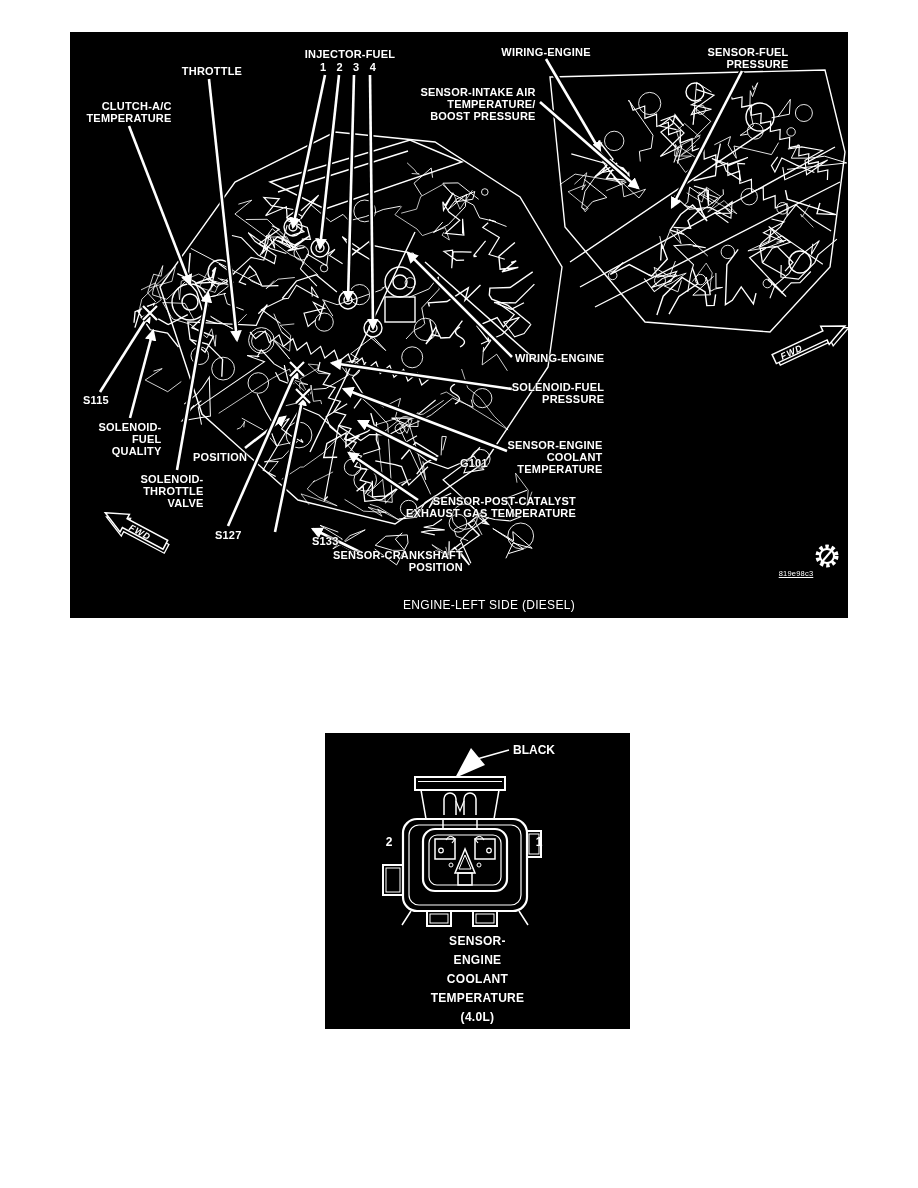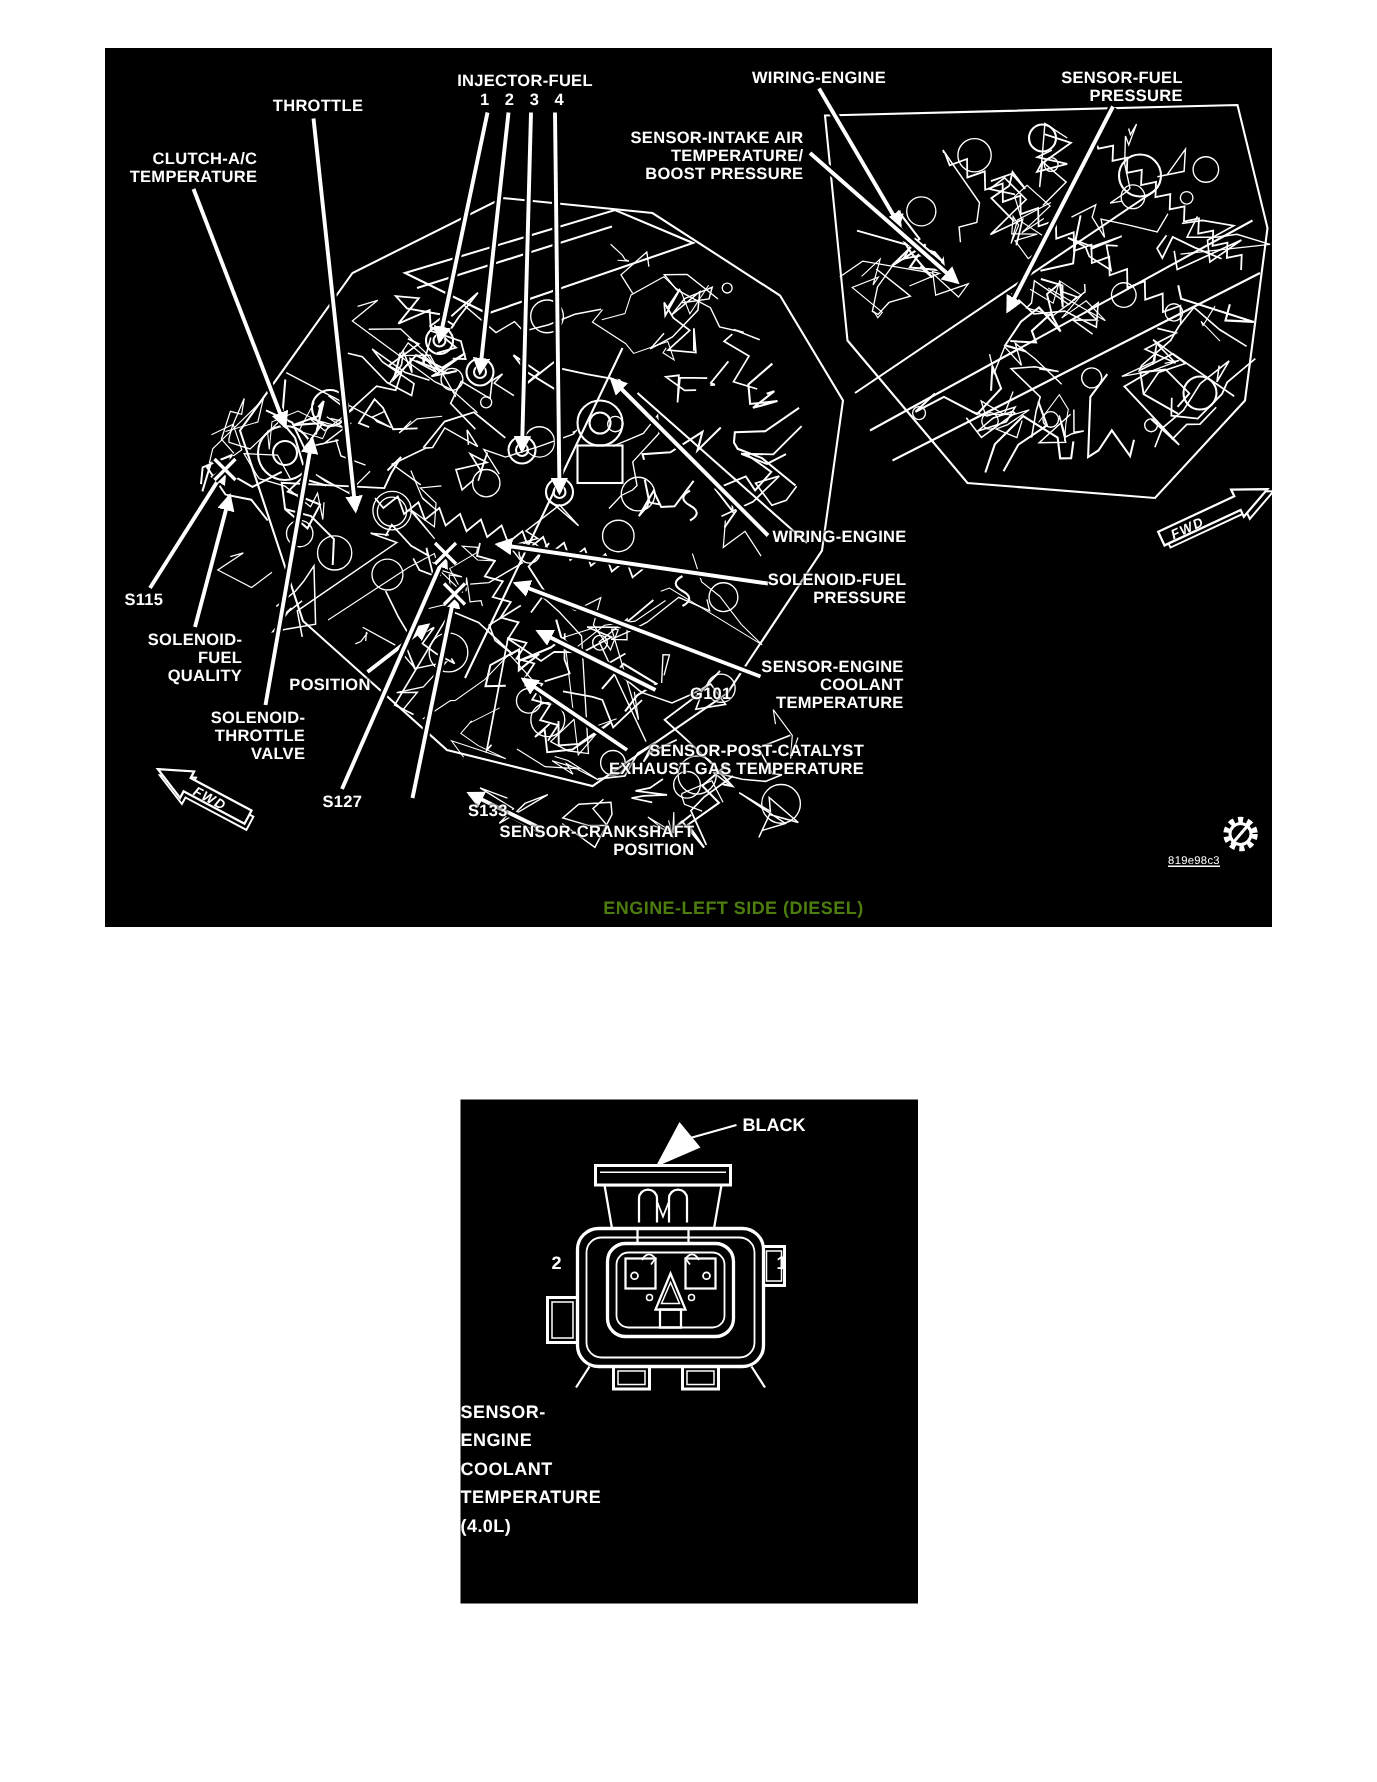--- a/index.html
+++ b/index.html
@@ -2,39 +2,39 @@
 <html><head>
 <meta charset="utf-8">
 <style>
   html,body{margin:0;padding:0;}
   body{
     width:918px;height:1188px;position:relative;background:#ffffff;
     font-family:"Liberation Sans",sans-serif;overflow:hidden;
   }
   .panel{position:absolute;background:#000;}
   .panel-engine{left:70px;top:32px;width:778px;height:586px;}
-  .panel-connector{left:307px;top:733px;width:305px;height:336px;}
+  .panel-connector{left:325px;top:733px;width:305px;height:296px;}
   .art{position:absolute;left:0;top:0;}
   .lbl{
     position:absolute;color:#fff;font-weight:bold;font-size:11px;line-height:12px;
     white-space:pre-line;z-index:5;letter-spacing:0.2px;
     text-shadow:0 0 2px #000,0 0 2px #000;
   }
   .lbl.c{transform:translateX(-50%);text-align:right;}
   .lbl.nums{word-spacing:7px;}
   .fig-caption{
-    position:absolute;color:#4d7c0f;font-weight:bold;font-size:12px;line-height:13px;
+    position:absolute;color:#ffffff;font-weight:normal;font-size:12px;line-height:13px;
     transform:translateX(-50%);z-index:5;letter-spacing:0.3px;
   }
   .figcode{
     position:absolute;color:#fff;font-size:7.5px;line-height:8px;z-index:5;
     transform:translateX(-50%);letter-spacing:0.2px;
   }
   .conn-caption{
-    position:absolute;left:0;top:202px;width:100%;text-align:left;z-index:5;
+    position:absolute;left:0;top:202px;width:100%;text-align:center;z-index:5;
   }
   .conn-caption div{
     color:#fff;font-weight:bold;font-size:12px;line-height:12px;margin-bottom:7px;
     letter-spacing:0.3px;
   }
 </style>
 </head>
 <body>
 
 <section class="panel panel-engine">

